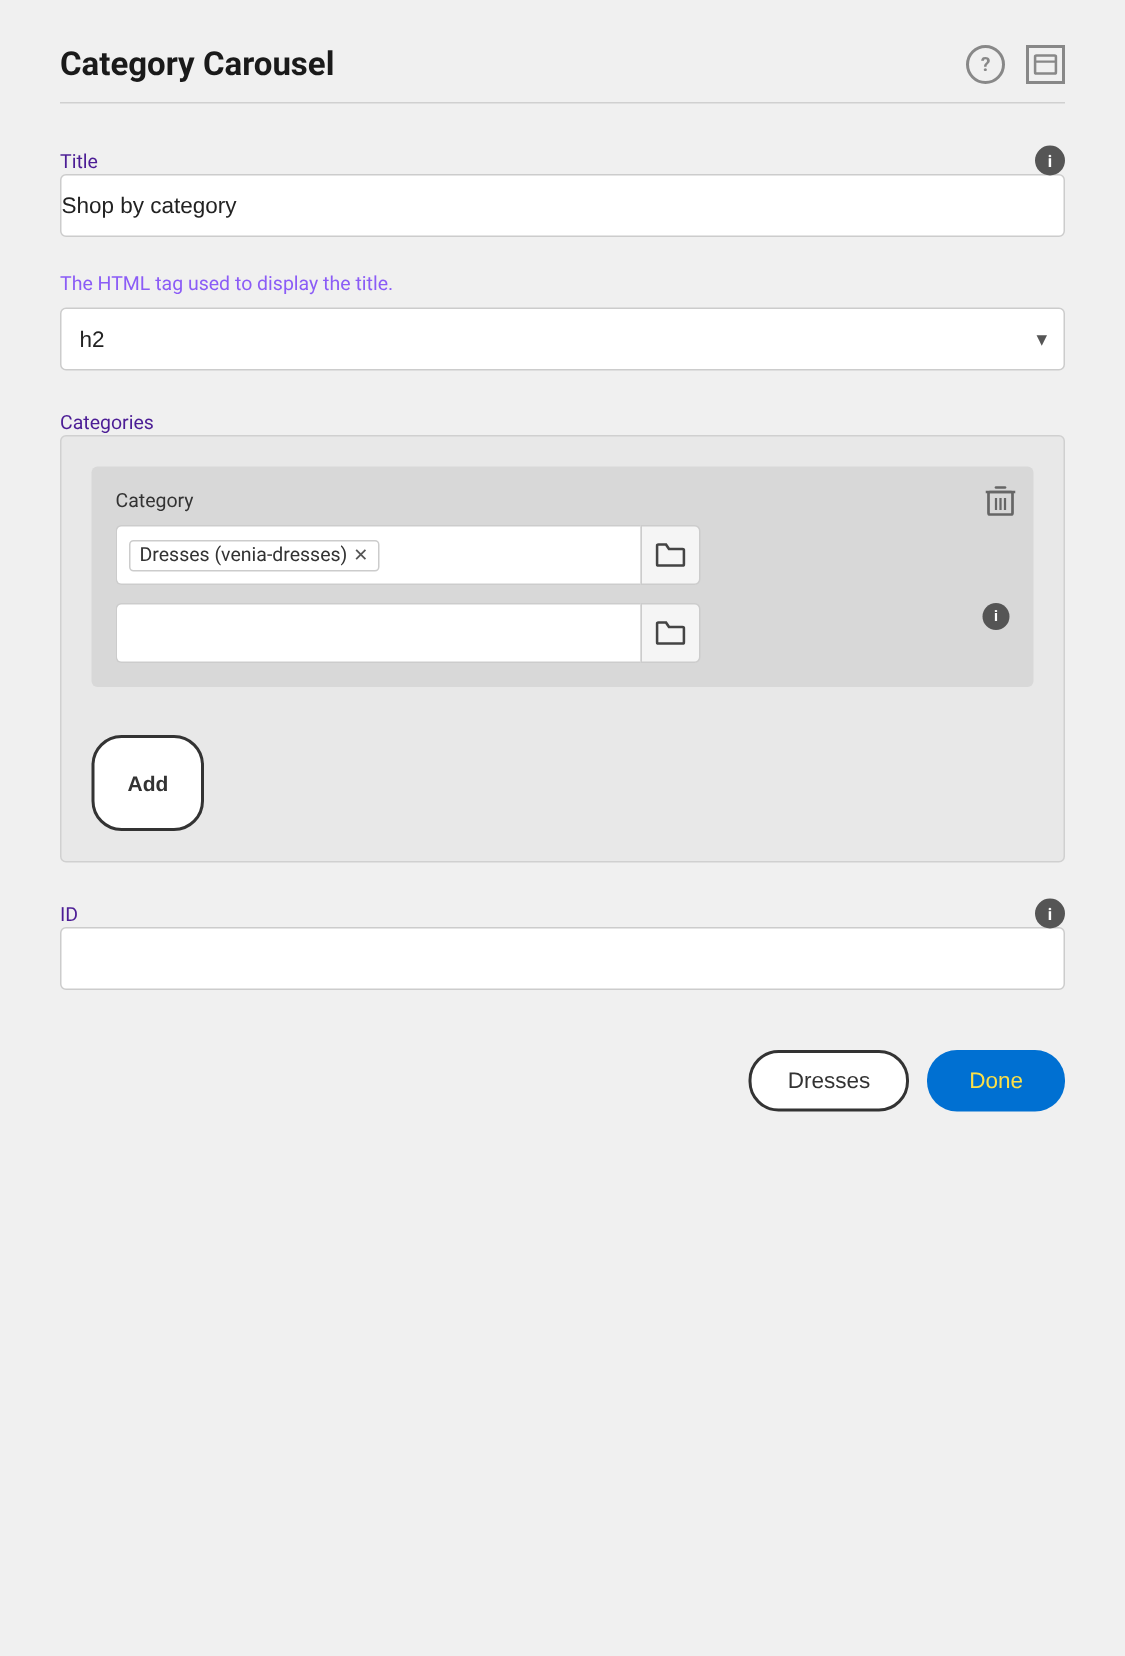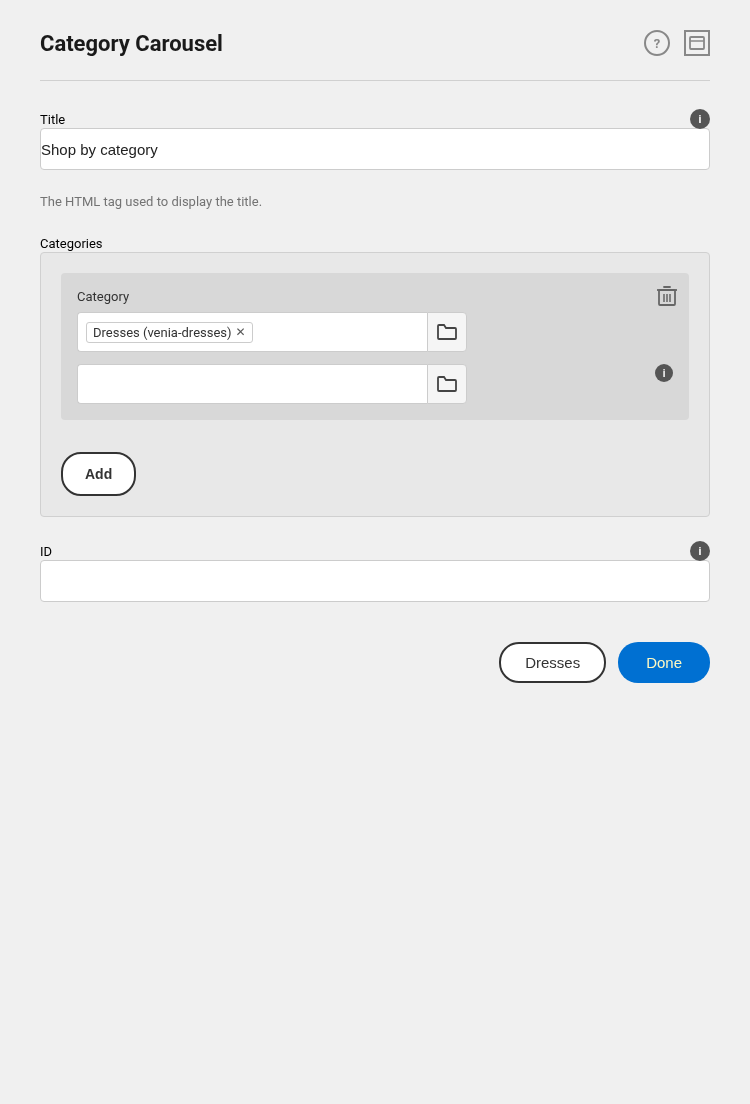--- a/index.html
+++ b/index.html
@@ -22,21 +22,21 @@
       width: 750px;
       min-height: 1104px;
       padding: 30px 40px;
       position: relative;
     }
 
     .header {
       display: flex;
       align-items: center;
       justify-content: space-between;
-      margin-bottom: 24px;
+      margin-bottom: 12px;
     }
 
     .header-title {
       font-size: 22px;
       font-weight: 700;
       color: #1a1a1a;
     }
 
     .header-icons {
       display: flex;
@@ -76,21 +76,21 @@
       font-size: 13px;
     }
 
     .section {
       margin-bottom: 24px;
       position: relative;
     }
 
     .field-label {
       font-size: 13px;
-      color: #000000;
+      color: #4c1d95;
       margin-bottom: 8px;
       font-weight: 400;
     }
 
     .info-icon {
       position: absolute;
       top: 0;
       right: 0;
       width: 20px;
       height: 20px;
@@ -112,21 +112,21 @@
       border-radius: 4px;
       background: white;
       padding: 0 0;
       font-size: 15px;
       color: #222;
       outline: none;
     }
 
     .helper-text {
       font-size: 13px;
-      color: #737373;
+      color: #8b5cf6;
       margin-bottom: 8px;
     }
 
     .select-wrapper {
       position: relative;
     }
 
     .select-input {
       width: 100%;
       height: 42px;
@@ -277,21 +277,21 @@
       background: white;
       padding: 0 8px;
       font-size: 14px;
       outline: none;
     }
 
     .add-btn {
       border: 2px solid #333;
       border-radius: 20px;
       background: white;
-      padding: 12px 22px;
+      padding: 22px 22px;
       font-size: 14px;
       font-weight: 600;
       color: #333;
       cursor: pointer;
     }
 
     .footer-buttons {
       display: flex;
       justify-content: flex-end;
       gap: 12px;
@@ -308,21 +308,21 @@
       cursor: pointer;
       font-weight: 500;
     }
 
     .done-btn {
       border: none;
       border-radius: 20px;
       background: #0070d2;
       padding: 10px 28px;
       font-size: 15px;
-      color: #fef9c3;
+      color: #fde047;
       cursor: pointer;
       font-weight: 500;
     }
   </style>
 </head>
 <body>
 
 <div class="page-container">
 
   <div class="header">
@@ -341,20 +341,33 @@
   <hr class="header-divider">
 
   <div class="section">
     <div class="info-icon">i</div>
     <label class="field-label">Title</label>
     <input class="text-input" type="text" value="Shop by category" style="">
   </div>
 
   <div class="section">
     <p class="helper-text">The HTML tag used to display the title.</p>
+    <div class="select-wrapper">
+      <select class="select-input">
+        <option value="h1">h1</option>
+        <option value="h2" selected="">h2</option>
+        <option value="h3">h3</option>
+        <option value="h4">h4</option>
+        <option value="h5">h5</option>
+        <option value="h6">h6</option>
+        <option value="p">p</option>
+        <option value="span">span</option>
+      </select>
+      <span class="select-chevron">▾</span>
+    </div>
   </div>
 
   <div class="section">
     <label class="field-label">Categories</label>
 
     <div class="categories-container">
 
       
       <div class="category-item">
 

